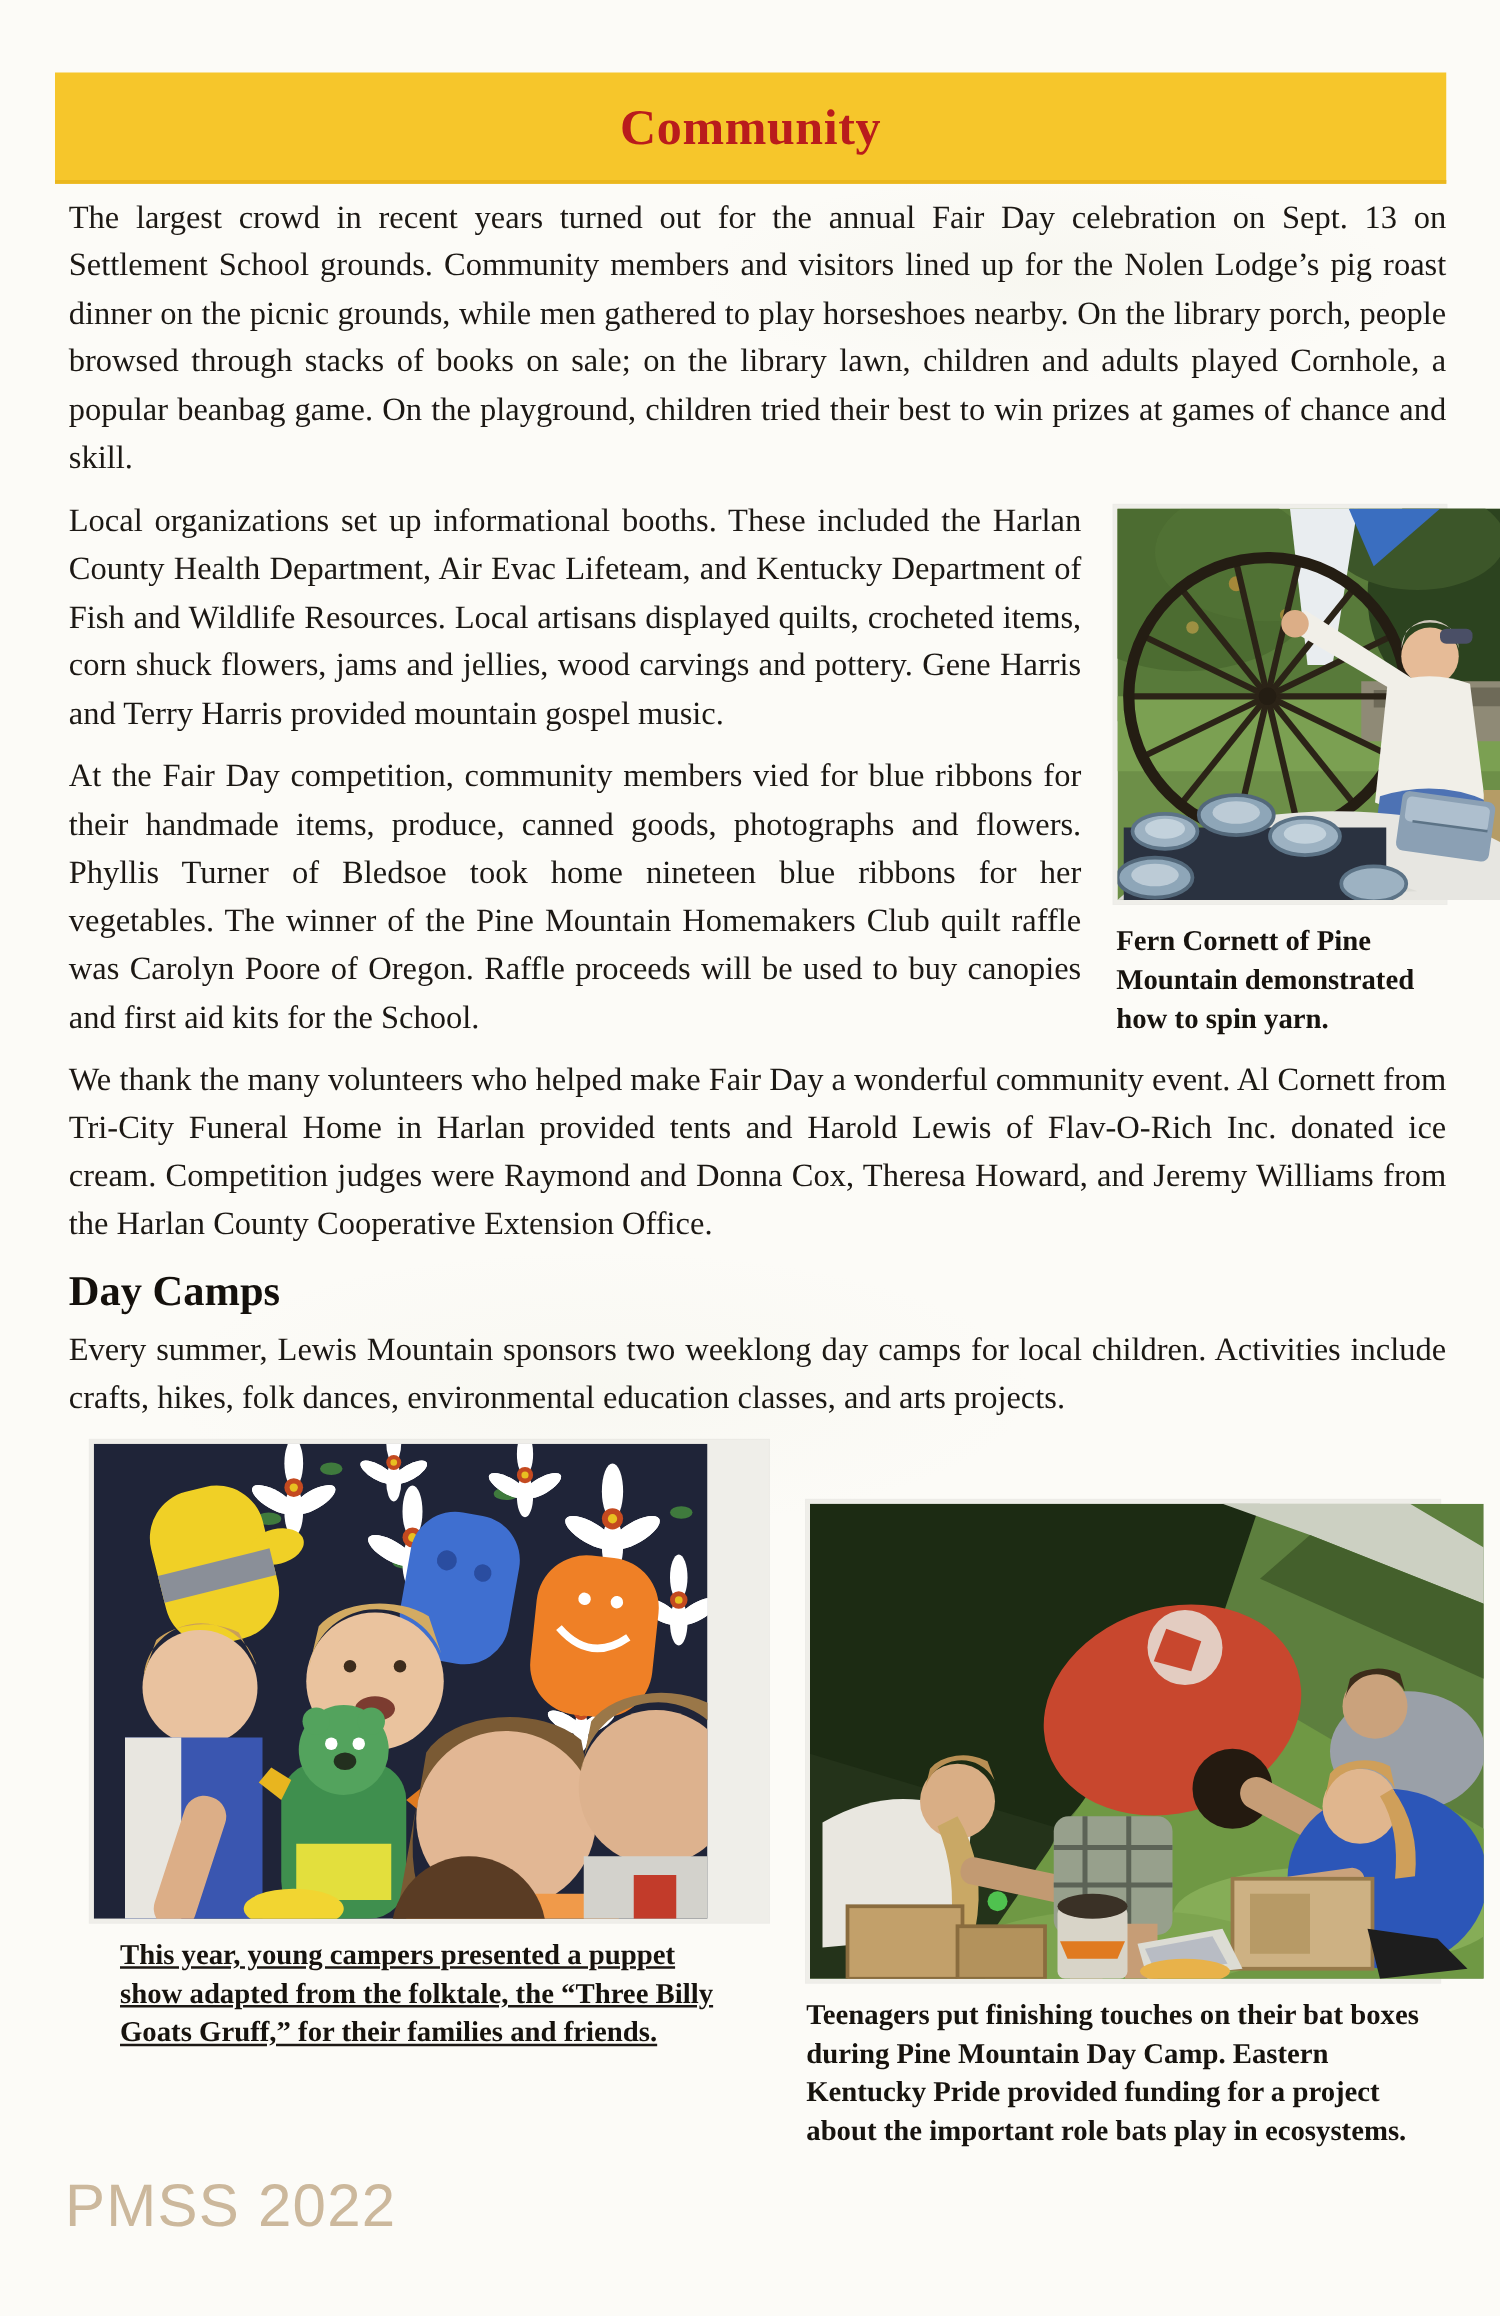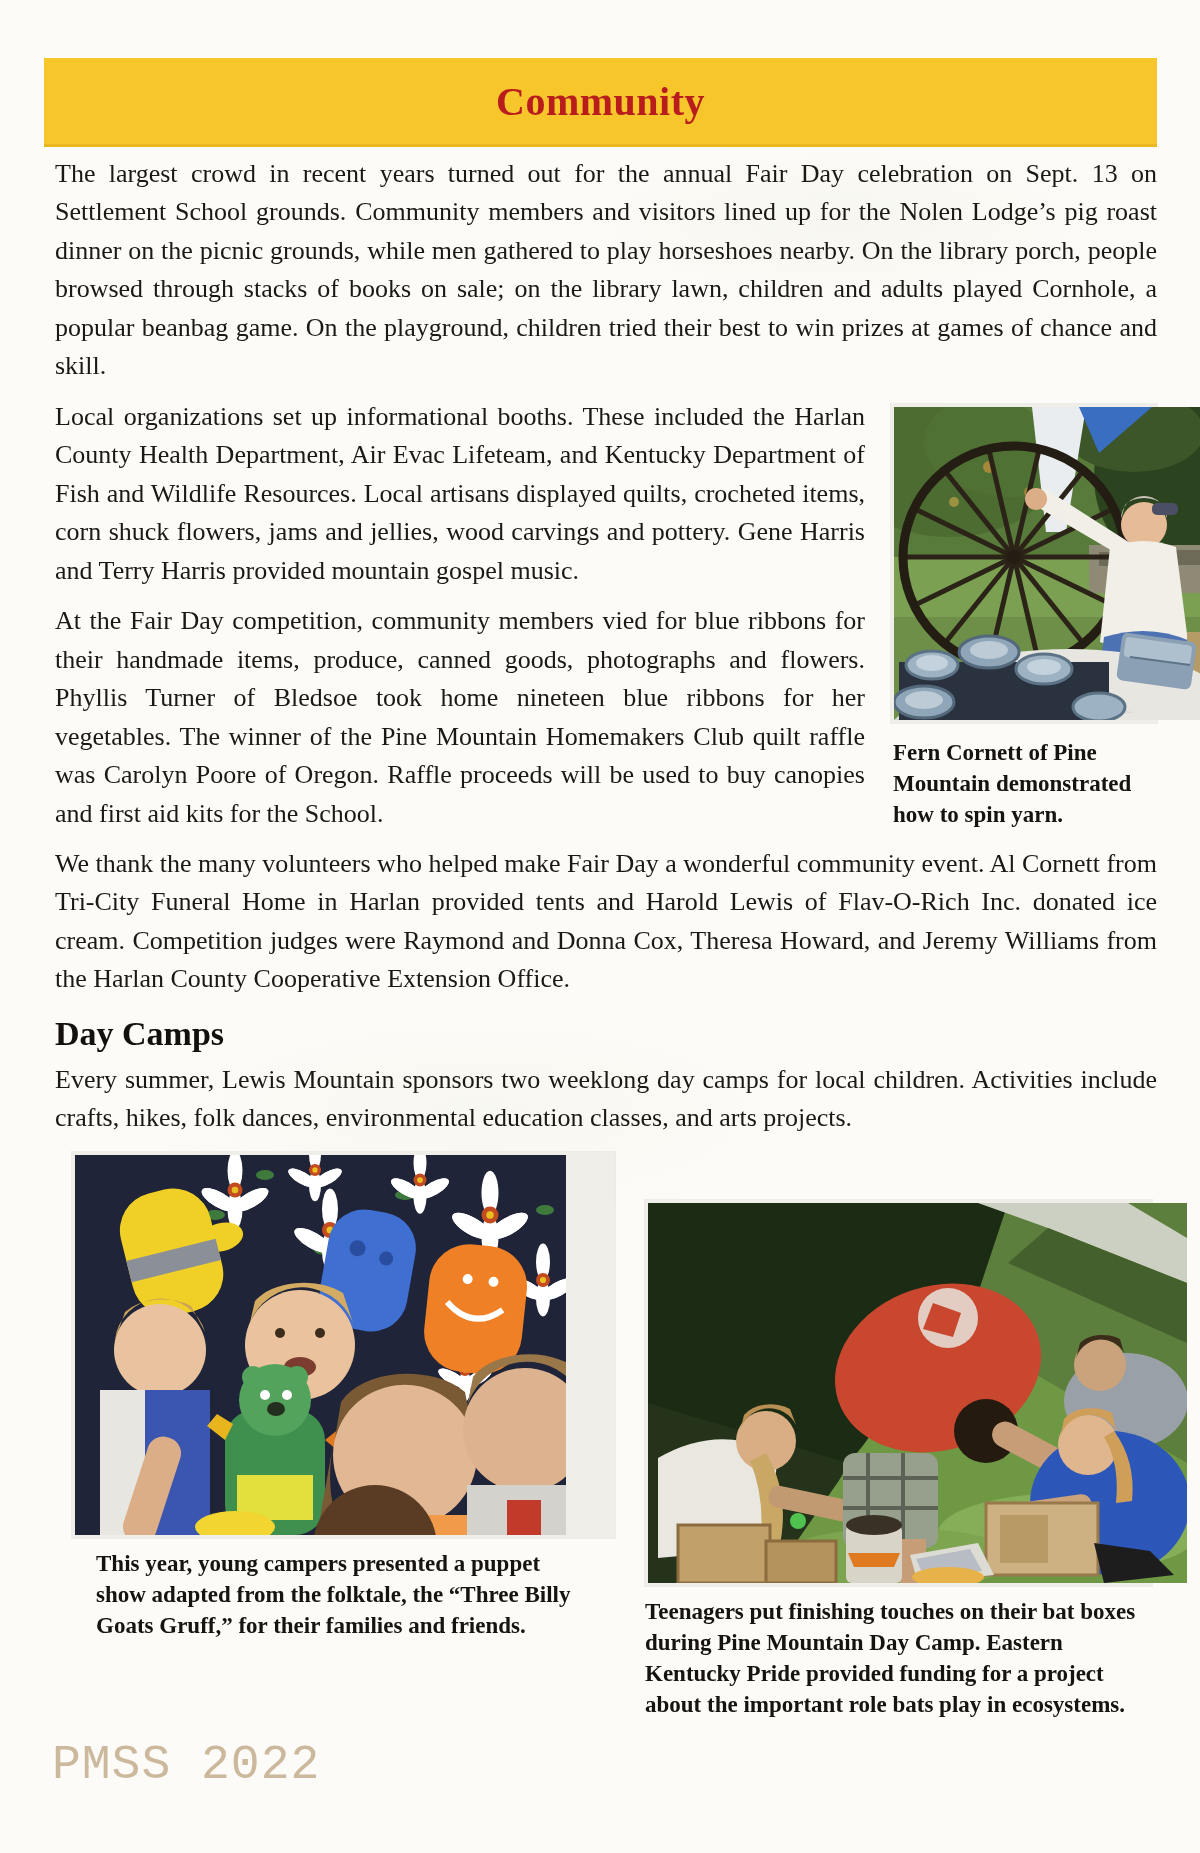--- a/index.html
+++ b/index.html
@@ -38,27 +38,27 @@
     float:right;width:266px;margin:6px 0 4px 26px;
   }
   .photo-frame{background:#efeee9;padding:3px;box-shadow:0 0 0 1px rgba(0,0,0,.06);}
   .caption{
     font-size:23px;font-weight:bold;line-height:1.35;color:#17130e;
   }
   .fig-spin .caption{margin-top:14px;padding-left:2px;}
   .photos-row{
     display:flex;gap:30px;margin:14px 0 0 17px;clear:both;
   }
-  .fig-left{width:543px;}
+  .fig-left{width:543px;text-decoration:underline;}
   .fig-right{width:507px;margin-top:48px;}
   .fig-left .caption{margin-top:10px;padding:0 24px;text-align:left;}
   .fig-right .caption{margin-top:10px;padding-right:6px;text-align:left;}
   .watermark{
     position:absolute;left:52px;top:1738px;
-    font-family:Liberation Mono, monospace;
+    font-family:Liberation Sans, sans-serif;
     font-size:48px;letter-spacing:1px;
     color:#c4ad8d;opacity:.85;z-index:0;
   }
   .photos-row figure,.fig-spin{position:relative;z-index:1;}
   svg{display:block;}
 </style>
 </head>
 <body>
 
 <div class="page">

